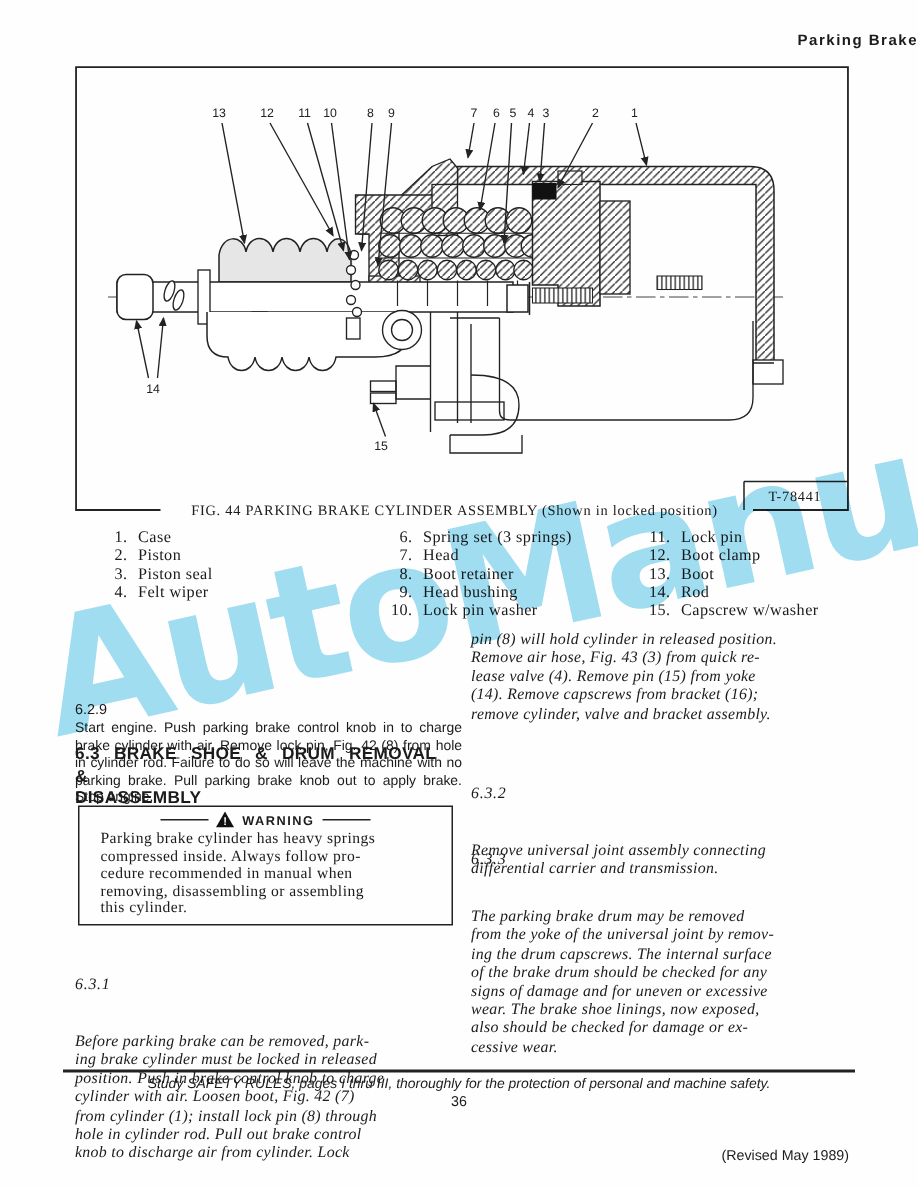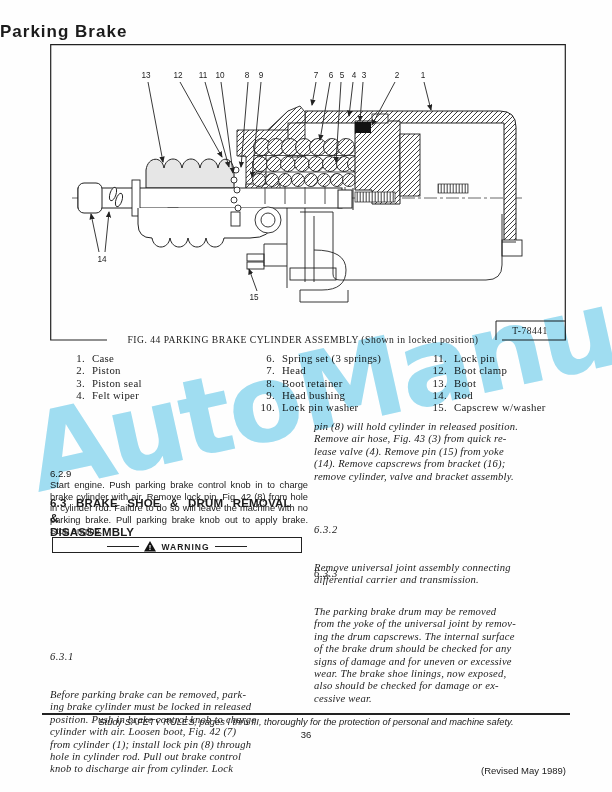--- a/index.html
+++ b/index.html
@@ -3,23 +3,23 @@
 <meta charset="utf-8">
 <style>
   html,body{margin:0;padding:0;background:#888;}
   .page{
     position:relative;width:612px;height:792px;margin:0 auto;
     background:#fefefe;overflow:hidden;color:#1b1b1b;
     font-family:"Liberation Serif",serif;
   }
   
   .title{
-    position:absolute;top:22px;left:0;right:0;text-align:left;
+    position:absolute;top:22px;left:0;right:0;text-align:right;
     font-family:"Liberation Sans",sans-serif;font-weight:bold;
-    font-size:17px;letter-spacing:1px;
+    font-size:10px;letter-spacing:1px;padding-left:36px;
   }
   
   .fig{position:absolute;left:50px;top:44px;width:592px;height:302px;}
   .fig svg{display:block;}
   
   .parts{
     position:absolute;top:352px;left:64px;width:506px;
     display:flex;font-size:10.8px;line-height:12.3px;letter-spacing:.3px;
   }
   .pcol1{width:190px;}  .pcol2{width:172px;}  .pcol3{width:144px;}
@@ -258,20 +258,25 @@
   <div class="warn">
     <div class="whead">
       <div class="wline"></div>
       <svg width="12" height="11" viewBox="0 0 12 11">
         <polygon points="6,0 12,10.5 0,10.5" fill="#111"></polygon>
         <text x="6" y="9" text-anchor="middle" font-family="Liberation Sans, sans-serif" font-size="7.5" font-weight="bold" fill="#fff">!</text>
       </svg>
       <span class="wlabel">WARNING</span>
       <div class="wline"></div>
     </div>
+    <div class="wbody">Parking brake cylinder has heavy springs
+compressed inside. Always follow pro-
+cedure recommended in manual when
+removing, disassembling or assembling
+this cylinder.</div>
   </div>
 
   <div class="sec serif s631">
     <div class="slabel">6.3.1</div>
     <div>Before parking brake can be removed, park-
 ing brake cylinder must be locked in released
 position. Push in brake control knob to charge
 cylinder with air. Loosen boot, Fig. 42 (7)
 from cylinder (1); install lock pin (8) through
 hole in cylinder rod. Pull out brake control

